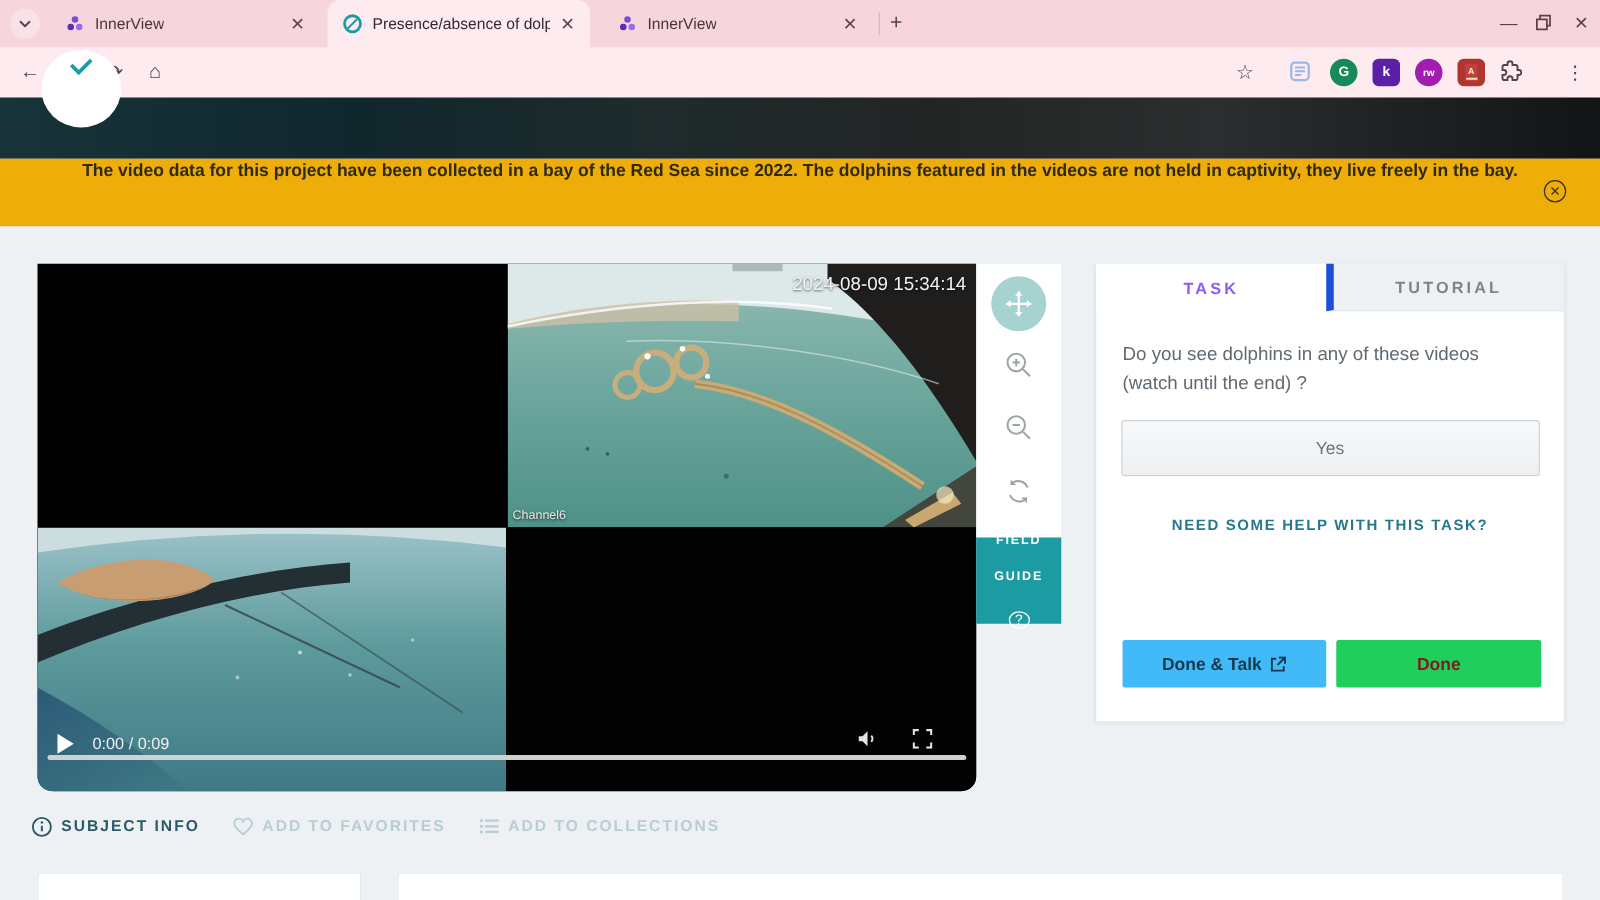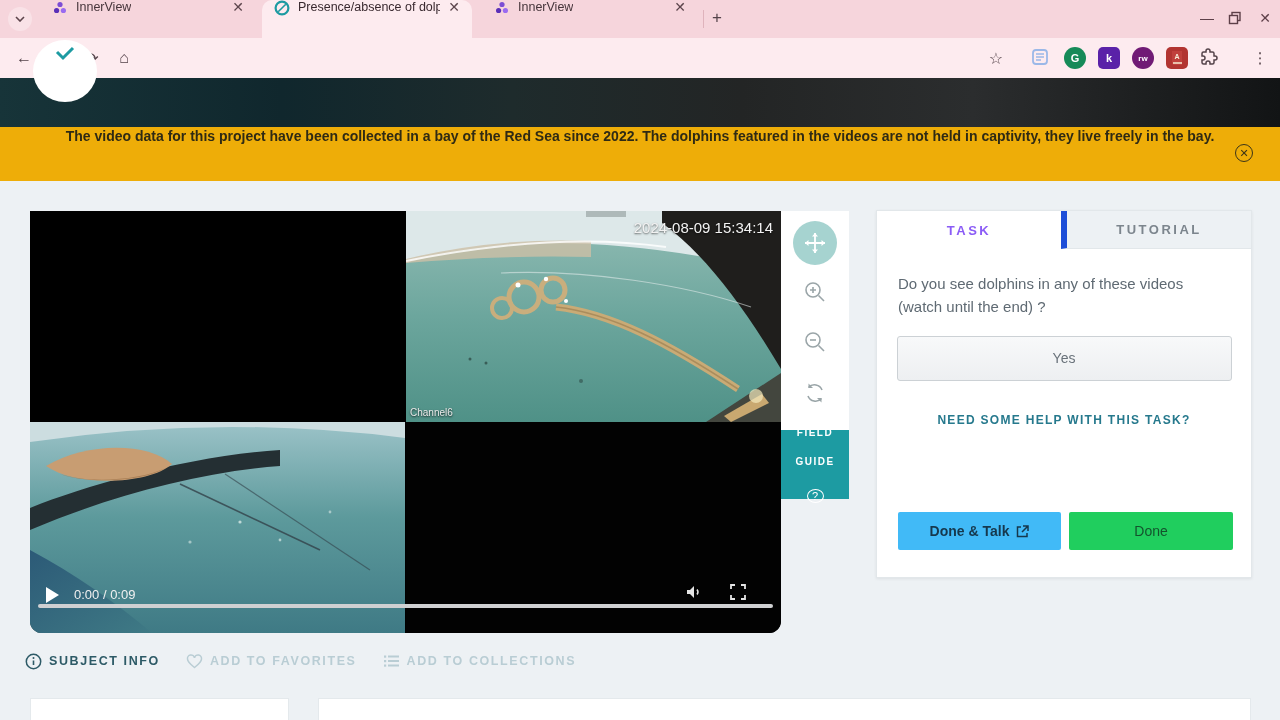--- a/index.html
+++ b/index.html
@@ -3,21 +3,21 @@
 <meta charset="utf-8">
 <style>
   * { margin:0; padding:0; box-sizing:border-box; }
   html,body { width:1280px; height:720px; overflow:hidden; }
   body { font-family:"Liberation Sans", sans-serif; background:#edf1f4; position:relative; }
   .abs { position:absolute; }
 
   
   #tabstrip { left:0; top:0; width:1280px; height:38px; background:#f6d5dc; }
   #toolbar  { left:0; top:38px; width:1280px; height:40px; background:#fdebef; }
-  .tab { display:flex; gap:8px; height:38px; }
+  .tab { display:flex; align-items:center; gap:8px; height:38px; }
   .tab-inactive { color:#46353b; }
   .tab-active { background:#fdebef; border-radius:10px 10px 0 0; color:#39292f; }
   .tab-label { font-size:12.5px; white-space:nowrap; overflow:hidden; max-width:148px; }
   .tab-close { font-size:14px; color:#5c454c; line-height:1; }
   .favicon { width:16px; height:16px; flex:0 0 16px; }
   .tabsearch { width:24px; height:24px; border-radius:50%; background:#f9e2e7; display:flex; align-items:center; justify-content:center; color:#5c454c; font-size:11px; }
   .winctl { color:#5d3f48; font-size:14px; width:30px; text-align:center; }
   .navicon { color:#54434a; font-size:16px; width:28px; height:28px; display:flex; align-items:center; justify-content:center; }
   #omnibox { left:148px; top:45px; width:832px; height:28px; background:#f3dde3; border-radius:14px; display:flex; align-items:center; padding:0 12px; gap:10px; }
   #url-text { font-size:13px; color:#3b3236; white-space:nowrap; }
@@ -58,21 +58,21 @@
   .ttab { flex:1; display:flex; align-items:center; justify-content:center; font-size:13px; font-weight:bold; letter-spacing:2.5px; }
   #tab-task { background:#fff; color:#8b5cf6; }
   #tab-tutorial { background:#edf1f4; color:#7c858d; border-bottom:1px solid #e2e7ea; border-left:6px solid #1d4ed8; }
   #question { margin:24px 21px 0 21px; font-size:15px; color:#5f6a73; line-height:1.5; }
   .answer { display:block; width:335px; margin:0 auto; text-align:center; font-size:14px; border-radius:3px; }
   #btn-yes { margin-top:18px; height:45px; line-height:43px; background:linear-gradient(#f8f9fa,#edeff1); border:1px solid #ccd1d5; color:#69727a; }
   #btn-no  { margin-top:16px; height:46px; line-height:42px; background:linear-gradient(#cde4e1,#a2cac5); border:2px solid #00606b; color:#f1f8f7; }
   #help-link { margin-top:32px; text-align:center; font-size:12px; font-weight:bold; letter-spacing:1.3px; color:#26798d; }
   #done-row { position:absolute; left:21px; bottom:27px; width:335px; display:flex; justify-content:space-between; }
   #btn-done-talk { width:163px; height:38px; background:#41baf7; color:#16384d; font-size:14px; font-weight:bold; border-radius:2px; display:flex; align-items:center; justify-content:center; gap:7px; }
-  #btn-done { width:164px; height:38px; background:#20ce5e; color:#14532d; font-size:14px; font-weight:normal; border-radius:2px; display:flex; align-items:center; justify-content:center; }
+  #btn-done { width:164px; height:38px; background:#20ce5e; color:#7f1d1d; font-size:14px; font-weight:bold; border-radius:2px; display:flex; align-items:center; justify-content:center; }
 
   
   #subject-bar { left:25px; top:651px; height:20px; display:flex; align-items:center; gap:26px; }
   .sb-item { display:flex; align-items:center; gap:7px; font-size:12.5px; font-weight:bold; letter-spacing:1.6px; }
   #subject-info { color:#2d5a66; }
   .sb-muted { color:#b9cdd4; }
   .card { background:#fff; border:1px solid #e4e9ec; position:absolute; top:698px; height:40px; }
 </style>
 </head>
 <body>
@@ -149,21 +149,21 @@
         <rect x="3" y="3" width="14" height="14" rx="3" fill="none" stroke="#9bb8e8" stroke-width="1.8"></rect>
         <path d="M6 7h8M6 10h8M6 13h5" stroke="#9bb8e8" stroke-width="1.5"></path>
       </svg>
   </div>
   <div class="abs ext" style="left:1064px;top:9px;background:#168a58;border-radius:50%;">
       <span>G</span>
     </div>
   <div class="abs ext" style="left:1098px;top:9px;background:#5a21a8;">
       <span>k</span>
     </div>
-  <div class="abs ext" style="left:1132px;top:9px;background:#701a75;font-size:8px;border-radius:11px;">
+  <div class="abs ext" style="left:1132px;top:9px;background:#a21caf;font-size:8px;border-radius:11px;">
       <span>rw</span>
     </div>
   <div class="abs ext" style="left:1166px;top:9px;background:#b23431;">
     <svg width="14" height="16" viewBox="0 0 14 16">
         <path d="M2 1h10v14H4a2 2 0 0 1-2-2z" fill="#c0403c"></path>
         <path d="M3 13h9" stroke="#f3e0c8" stroke-width="1.6"></path>
         <text x="7" y="9" font-size="7" fill="#f7ecd8" text-anchor="middle" font-family="Liberation Sans, sans-serif">A</text>
       </svg>
   </div>
   <div class="abs" style="left:1198px;top:9px;">

